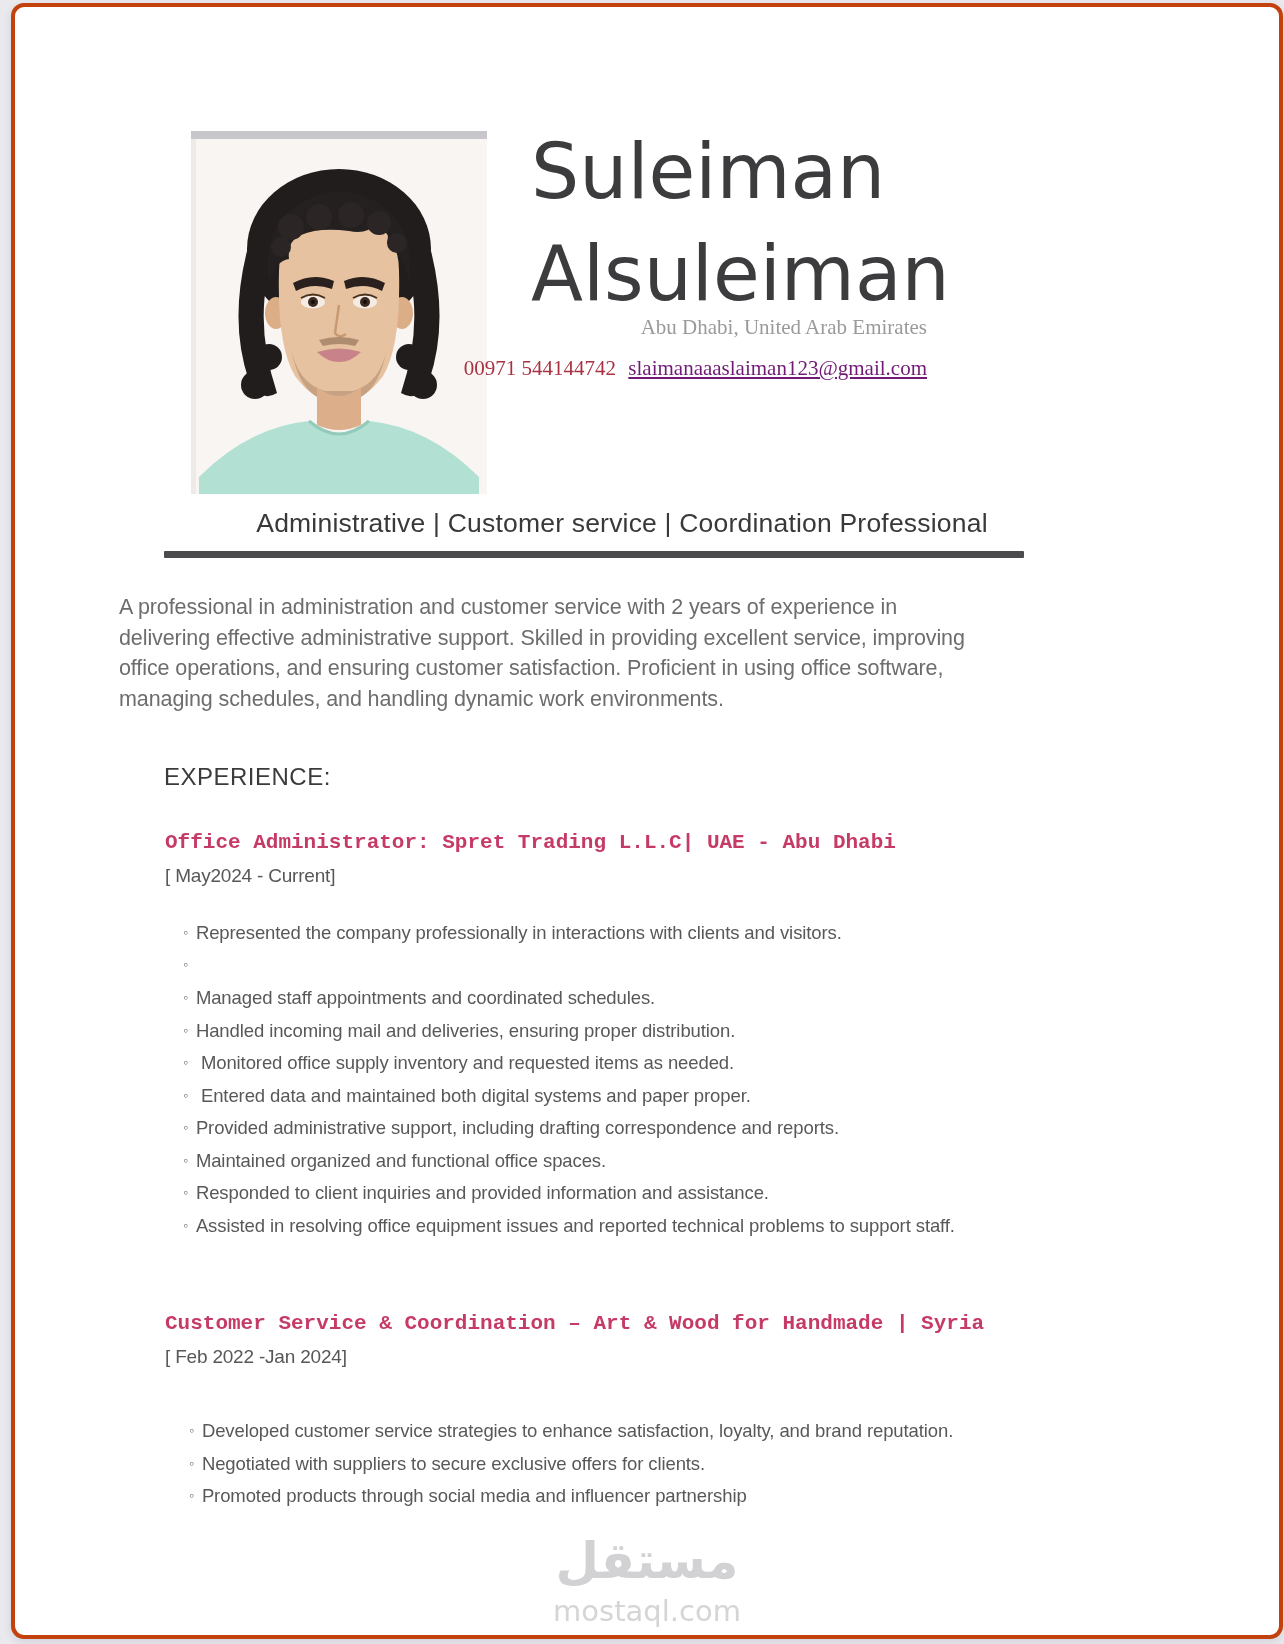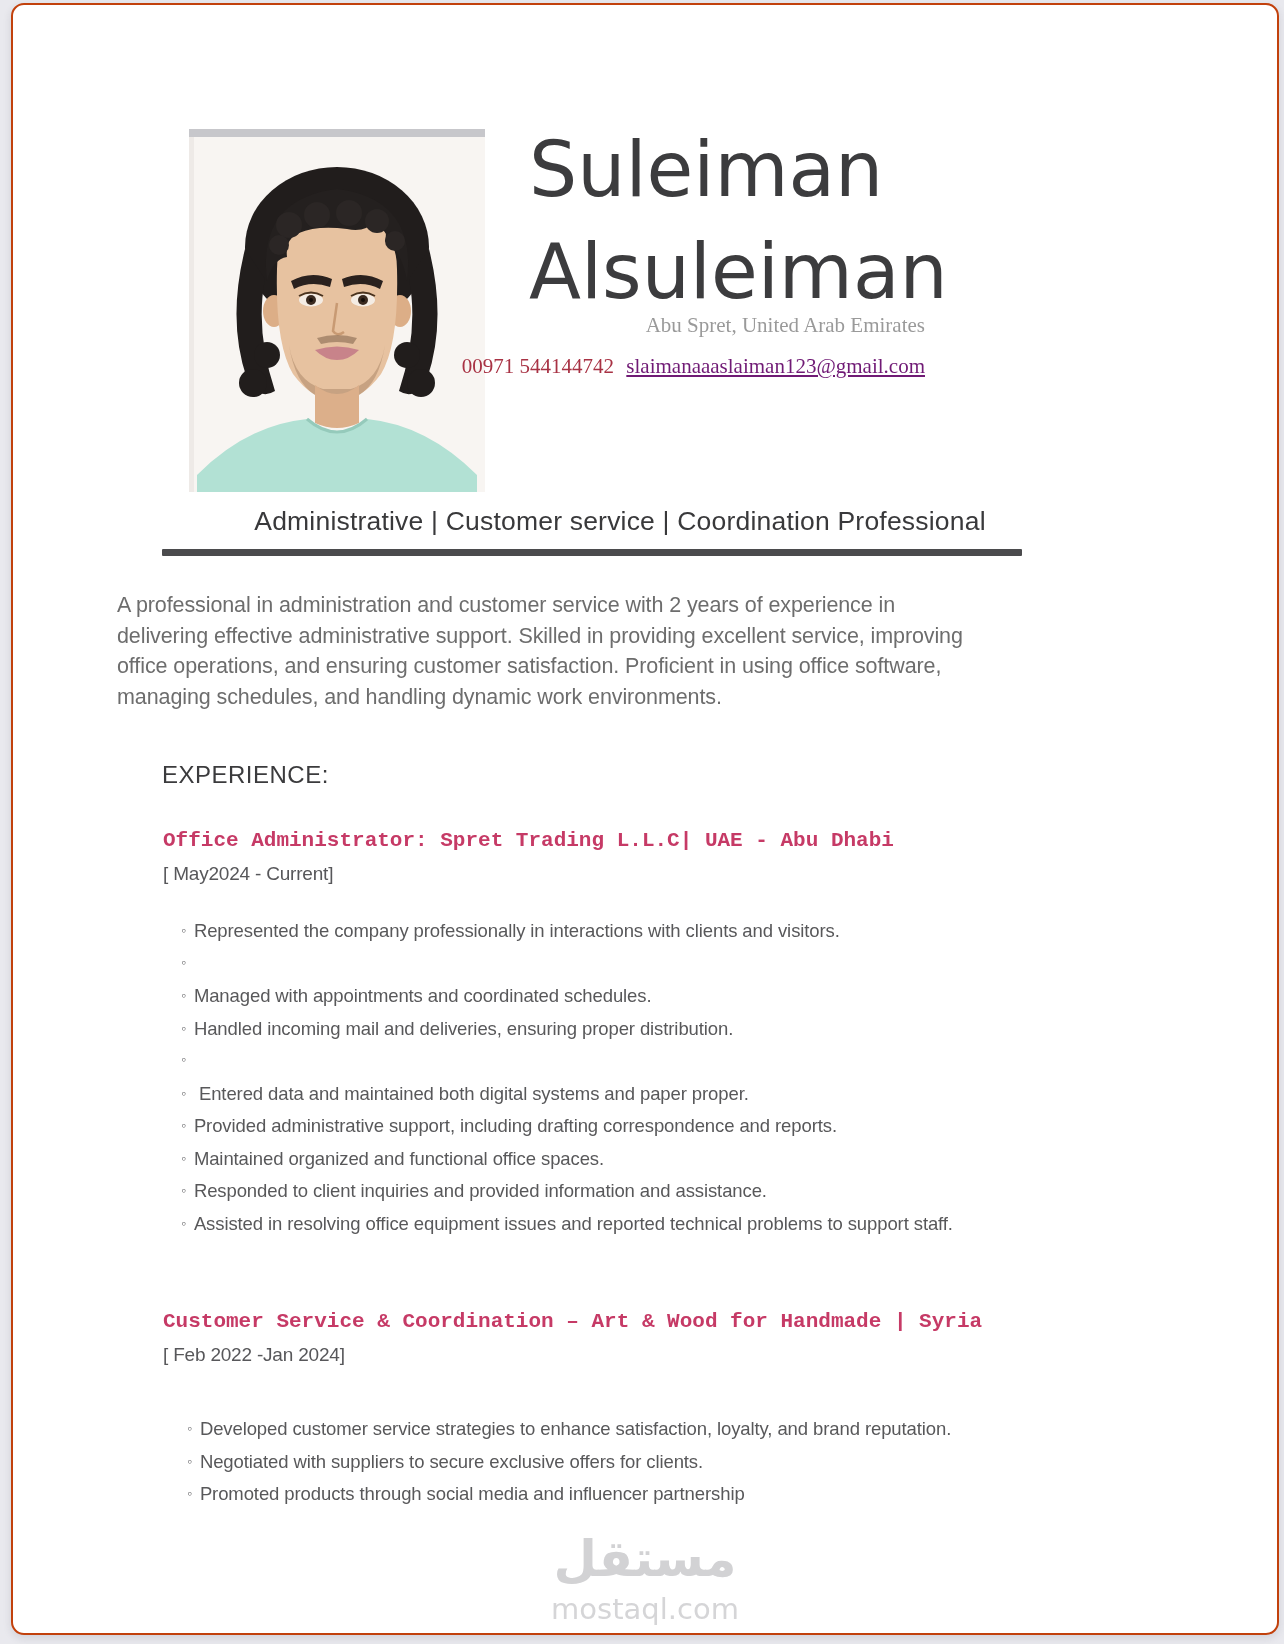--- a/index.html
+++ b/index.html
@@ -4,21 +4,21 @@
 <style>
   html,body{margin:0;padding:0;}
   body{
     width:1284px;height:1644px;
     background:#e9e9ee;
     font-family:"Liberation Sans", sans-serif;
     position:relative;overflow:hidden;
   }
   .page{
     position:absolute;left:11px;top:3px;width:1264px;height:1628px;
-    background:#ffffff;border:2px solid #c2410c;border-radius:13px;
+    background:#ffffff;border:4px solid #c2410c;border-radius:13px;
     box-shadow:0 3px 8px rgba(40,40,60,0.12);
   }
   .photo{
     position:absolute;left:176px;top:124px;width:296px;height:363px;
     display:block;
   }
   .name{
     position:absolute;left:516px;top:114px;width:560px;
     font-family:"DejaVu Sans", sans-serif;
     font-size:76px;line-height:102px;font-weight:400;
@@ -153,21 +153,21 @@
 
     <path d="M8,363 L8,346 Q58,296 118,290 Q148,314 178,290 Q238,296 288,346 L288,363 Z" fill="#b2e1d4"></path>
     <path d="M118,290 Q148,316 178,290" fill="none" stroke="#95cabb" stroke-width="3"></path>
   </svg>
 
   <div class="name">
     <div>Suleiman</div>
     <div>Alsuleiman</div>
   </div>
 
-  <div class="location">Abu Spret, United Arab Emirates</div>
+  <div class="location">Abu Dhabi, United Arab Emirates</div>
 
   <div class="contact">
     <span class="phone">00971 544144742</span>
     <a class="email">slaimanaaaslaiman123@gmail.com</a>
   </div>
 
   <div class="headline">Administrative | Customer service | Coordination Professional</div>
   <div class="rule"></div>
 
   <div class="summary">
@@ -177,23 +177,23 @@
     <div>managing schedules, and handling dynamic work environments.</div>
   </div>
 
   <div class="exp-heading">EXPERIENCE:</div>
 
   <div class="job-title j1">Office Administrator: Spret Trading L.L.C| UAE - Abu Dhabi</div>
   <div class="job-dates j1">[ May2024 - Current]</div>
   <div class="bullets j1">
       <div class="b-row"><span class="b-mark">◦</span><span class="b-text">Represented the company professionally in interactions with clients and visitors.</span></div>
       <div class="b-row"><span class="b-mark">◦</span></div>
-      <div class="b-row"><span class="b-mark">◦</span><span class="b-text">Managed with appointments and coordinated schedules.</span></div>
+      <div class="b-row"><span class="b-mark">◦</span><span class="b-text">Managed staff appointments and coordinated schedules.</span></div>
       <div class="b-row"><span class="b-mark">◦</span><span class="b-text">Handled incoming mail and deliveries, ensuring proper distribution.</span></div>
-      <div class="b-row"><span class="b-mark">◦</span></div>
+      <div class="b-row"><span class="b-mark">◦</span><span class="b-text"> Monitored office supply inventory and requested items as needed.</span></div>
       <div class="b-row"><span class="b-mark">◦</span><span class="b-text"> Entered data and maintained both digital systems and paper proper.</span></div>
       <div class="b-row"><span class="b-mark">◦</span><span class="b-text">Provided administrative support, including drafting correspondence and reports.</span></div>
       <div class="b-row"><span class="b-mark">◦</span><span class="b-text">Maintained organized and functional office spaces.</span></div>
       <div class="b-row"><span class="b-mark">◦</span><span class="b-text">Responded to client inquiries and provided information and assistance.</span></div>
       <div class="b-row"><span class="b-mark">◦</span><span class="b-text">Assisted in resolving office equipment issues and reported technical problems to support staff.</span></div>
     </div>
 
   <div class="job-title j2">Customer Service &amp; Coordination – Art &amp; Wood for Handmade | Syria</div>
   <div class="job-dates j2">[ Feb 2022 -Jan 2024]</div>
   <div class="bullets j2">

